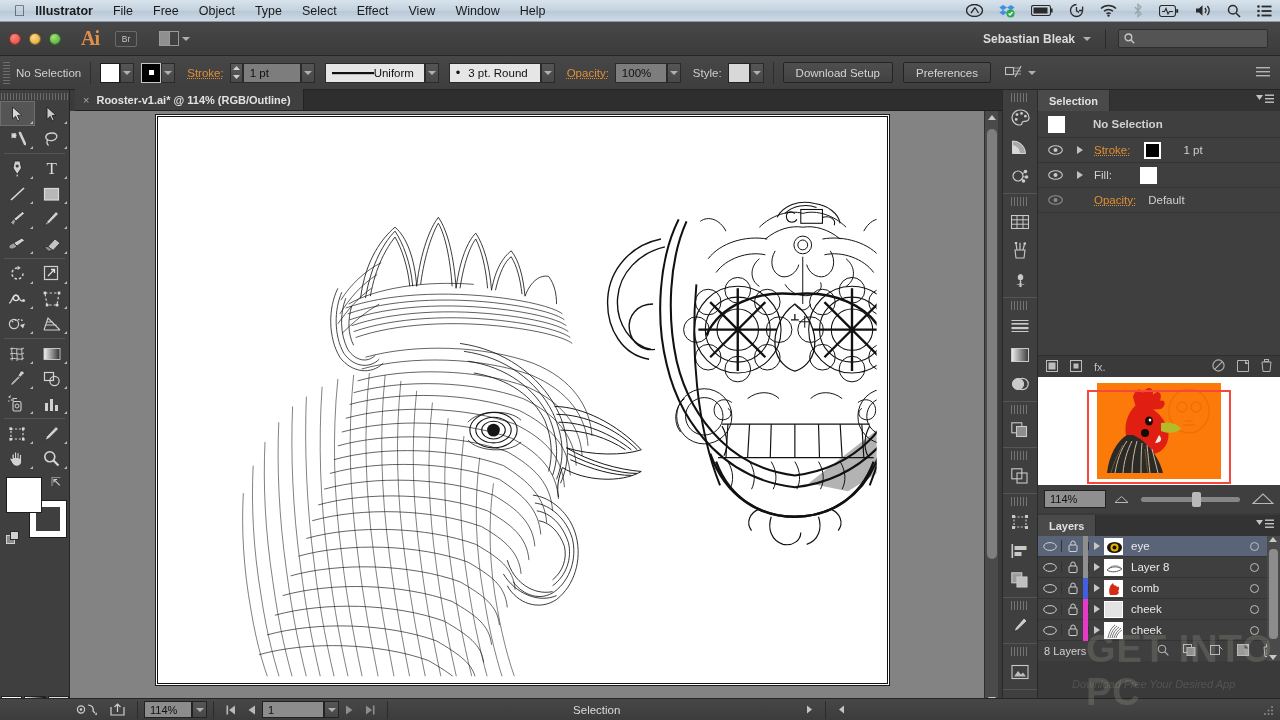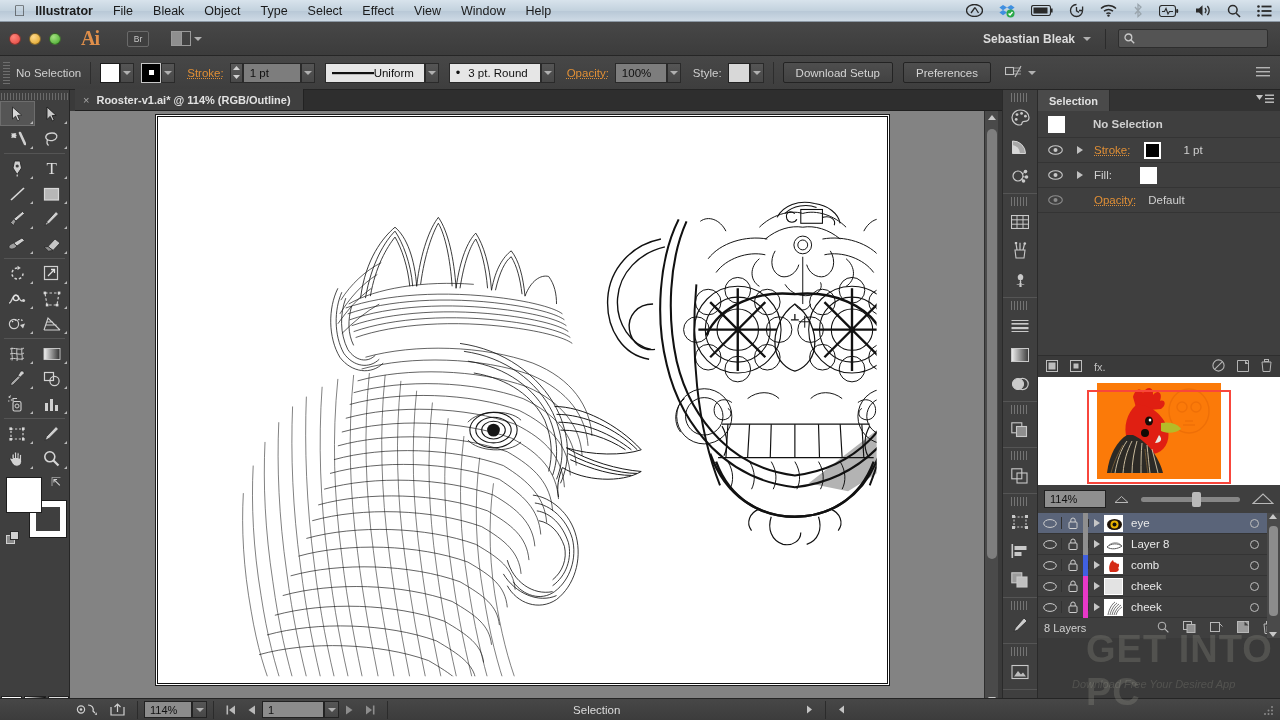--- a/index.html
+++ b/index.html
@@ -37,21 +37,21 @@
   .traffic { display: flex; gap: 8px; margin-left: 9px; }
   .tl { width: 12px; height: 12px; border-radius: 50%; border: 1px solid rgba(0,0,0,.45); }
   .tl.r { background: radial-gradient(circle at 35% 30%, #ff857a, #e0443e); }
   .tl.y { background: radial-gradient(circle at 35% 30%, #ffd98a, #dea123); }
   .tl.g { background: radial-gradient(circle at 35% 30%, #a3e07f, #42a82a); }
   .ai-logo {
     margin-left: 20px; font-size: 20px; font-weight: bold;
     color: #e08f4a; font-family: "Liberation Serif", serif; letter-spacing: -1px;
   }
   .br-btn {
-    margin-left: 28px; width: 22px; height: 16px; border: 1px solid #6a6a6a;
+    margin-left: 16px; width: 22px; height: 16px; border: 1px solid #6a6a6a;
     border-radius: 2px; font-size: 8.5px; display: flex; align-items: center;
     justify-content: center; color: #c6c6c6; background: #3f3f3f;
   }
   .arrange-btn { margin-left: 22px; display: flex; align-items: center; gap: 3px; }
   .arrange-ico { width: 20px; height: 15px; border: 1px solid #9a9a9a; display: flex; }
   .arrange-ico i { flex: 1; border-right: 1px solid #9a9a9a; background: #8f8f8f; }
   .arrange-ico i:last-child { border-right: none; background: transparent; }
   .caret { width: 0; height: 0; border-left: 4px solid transparent; border-right: 4px solid transparent; border-top: 4px solid #b0b0b0; }
   .tb-spacer { flex: 1; }
   .user-name { font-size: 12px; color: #dcdcdc; font-weight: bold; }
@@ -213,21 +213,21 @@
 </style>
 </head>
 <body>
 
 <div id="app">
 
   <div class="macbar">
     <span class="apple"></span>
     <span class="mi app-name">Illustrator</span>
     <span class="mi">File</span>
-    <span class="mi">Bleak</span>
+    <span class="mi">Free</span>
     <span class="mi">Object</span>
     <span class="mi">Type</span>
     <span class="mi">Select</span>
     <span class="mi">Effect</span>
     <span class="mi">View</span>
     <span class="mi">Window</span>
     <span class="mi">Help</span>
     <span class="spacer"></span>
 
     <span class="sysicon">
@@ -1283,20 +1283,33 @@
             </svg></span>
         <span class="zoom-slider">
             <i class="zoom-knob"></i>
           </span>
         <span><svg width="22" height="11" viewBox="0 0 22 11">
               <path d="M1 10.5 L11 1 L21 10.5z" fill="none" stroke="#b8b8b8" stroke-width="1.1"></path>
             </svg></span>
       </div>
     </div>
 
+    <div class="panel-tabrow" style="margin-top:2px">
+      <div class="panel-tab">Layers</div>
+      <div class="panel-menu">
+        <svg width="18" height="11" viewBox="0 0 18 11">
+            <path d="M0 1 L7 1 L3.5 6z" fill="#c4c4c4"></path>
+            <g fill="#c4c4c4">
+              <rect x="9" y="0.5" width="9" height="1.4"></rect>
+              <rect x="9" y="4" width="9" height="1.4"></rect>
+              <rect x="9" y="7.5" width="9" height="1.4"></rect>
+            </g>
+          </svg>
+      </div>
+    </div>
     <div style="position:relative;background:#3f3f3f">
       <div style="margin-right:13px">
 
         <div class="layer-row sel">
           <span class="lr-eye">
               <svg width="14" height="9" viewBox="0 0 14 9">
                 <ellipse cx="7" cy="4.5" rx="6.3" ry="3.9" fill="none" stroke="#cfcfcf" stroke-width="1"></ellipse>
               </svg>
             </span>
           <span class="lr-lock">

